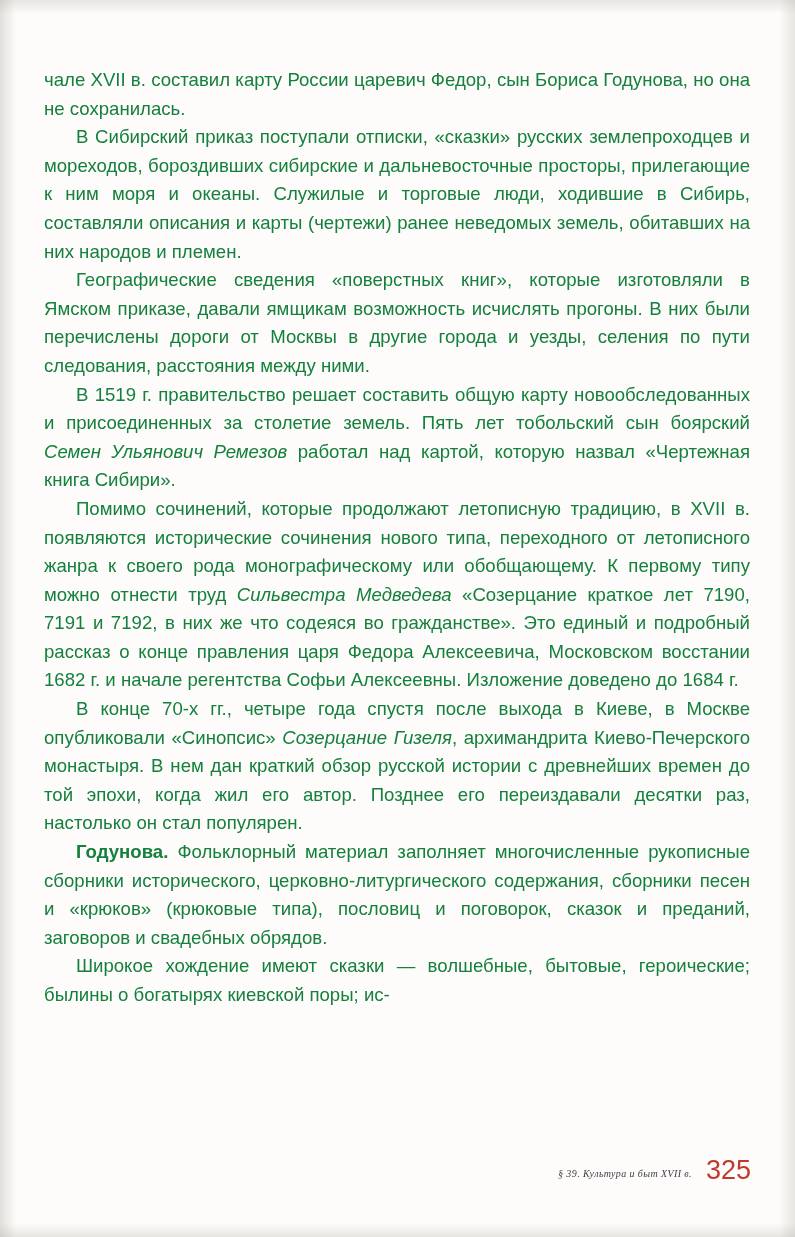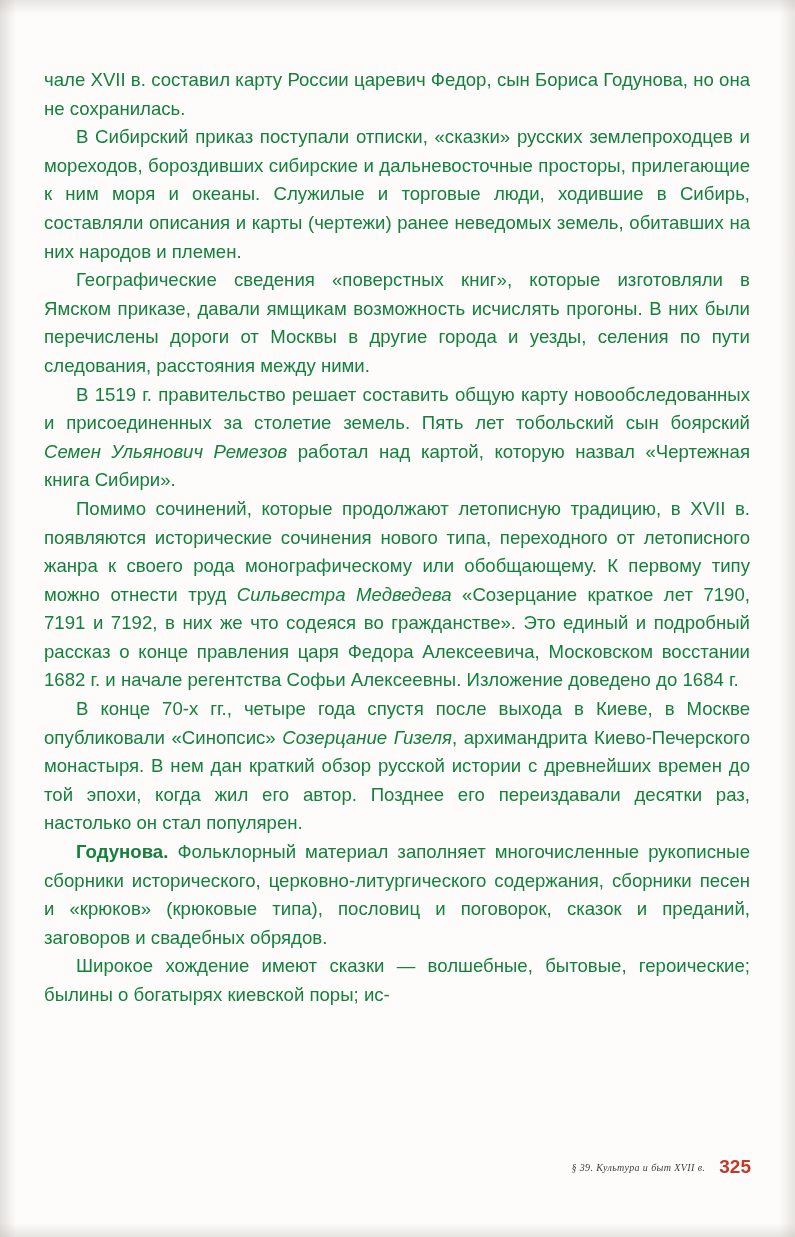--- a/index.html
+++ b/index.html
@@ -69,22 +69,22 @@
   .footer-caption {
     font-family: "Liberation Serif", serif;
     font-style: italic;
     font-size: 10px;
     letter-spacing: 0.4px;
     color: #3c3f44;
     white-space: nowrap;
   }
   .footer-pageno {
     font-family: "Liberation Sans", sans-serif;
-    font-weight: bold;
-    font-size: 19px;
+    font-weight: normal;
+    font-size: 27px;
     color: #c0392b;
     line-height: 1;
     position: relative;
     top: 2px;
   }
   .edge-shadow-left {
     position: absolute;
     left: 0; top: 0; bottom: 0;
     width: 16px;
     background: linear-gradient(to right, rgba(180,175,168,0.38), rgba(255,255,255,0));

